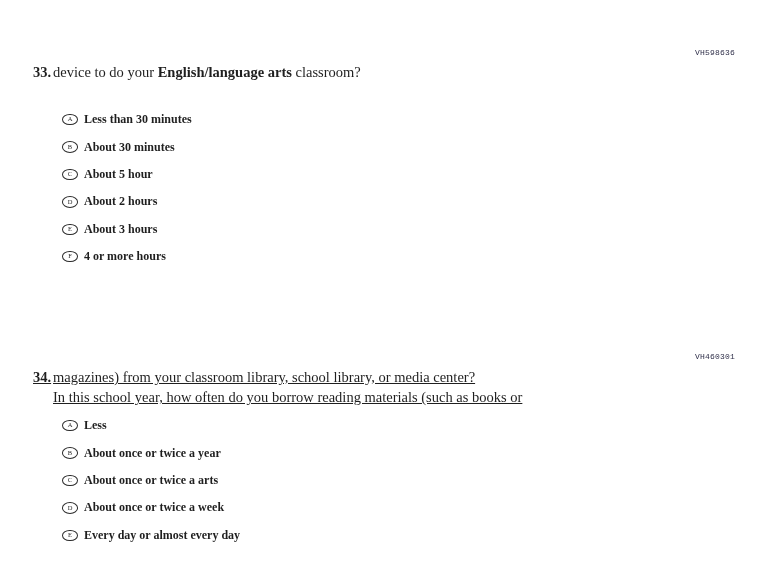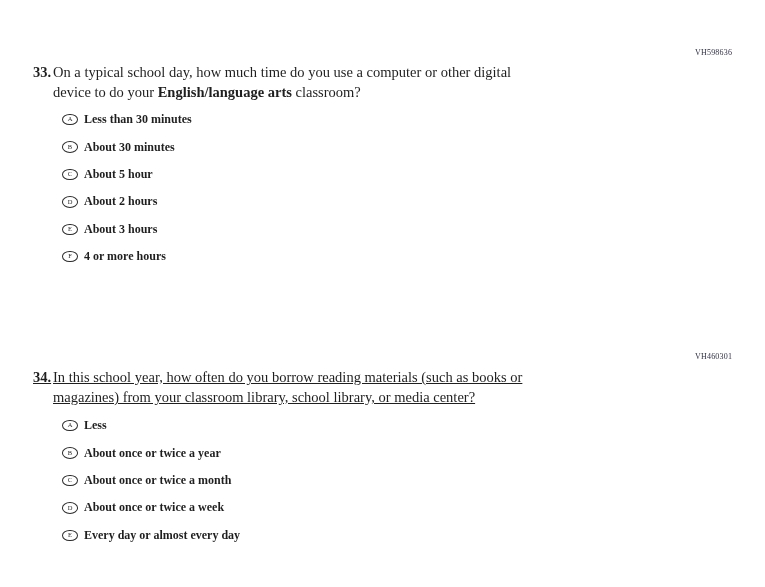--- a/index.html
+++ b/index.html
@@ -15,21 +15,21 @@
     overflow: hidden;
     font-family: "Liberation Serif", serif;
     color: #1f1f1f;
   }
   .item-code {
     position: absolute;
     left: 695px;
     font-size: 8px;
     letter-spacing: 0.2px;
     color: #2f2f49;
-    font-family: Liberation Serif, serif;
+    font-family: Liberation Mono, monospace;
   }
   #code-q33 { top: 48px; }
   #code-q34 { top: 352px; }
 
   .question-block {
     position: absolute;
     left: 33px;
     display: flex;
     align-items: flex-start;
   }
@@ -91,21 +91,20 @@
 </head>
 <body>
 
 <div id="page">
 
   <div id="code-q33" class="item-code">VH598636</div>
 
   <div id="question-33" class="question-block">
     <div class="question-number">33.</div>
     <div class="question-text">
-        <div class="q-line"><span>On a typical school day, how much time do you use a computer or other digital</span></div>
         <div class="q-line"><span>device to do your </span><span class="bold">English/language arts</span><span> classroom?</span></div>
       </div>
   </div>
 
   <div id="options-33" class="options-list">
   <div class="option-row">
     <span class="answer-bubble">
       <span>A</span>
     </span>
     <span class="option-label">Less than 30 minutes</span>
@@ -145,22 +144,22 @@
     </span>
     <span class="option-label">4 or more hours</span>
   </div>
 </div>
 
   <div id="code-q34" class="item-code">VH460301</div>
 
   <div id="question-34" class="question-block">
     <div class="question-number">34.</div>
     <div class="question-text">
+        <div class="q-line"><span>magazines) from your classroom library, school library, or media center?</span></div>
         <div class="q-line"><span>In this school year, how often do you borrow reading materials (such as books or</span></div>
-        <div class="q-line"><span>magazines) from your classroom library, school library, or media center?</span></div>
       </div>
   </div>
 
   <div id="options-34" class="options-list">
   <div class="option-row">
     <span class="answer-bubble">
       <span>A</span>
     </span>
     <span class="option-label">Less</span>
   </div>
@@ -169,21 +168,21 @@
     <span class="answer-bubble">
       <span>B</span>
     </span>
     <span class="option-label">About once or twice a year</span>
   </div>
 
   <div class="option-row">
     <span class="answer-bubble">
       <span>C</span>
     </span>
-    <span class="option-label">About once or twice a month</span>
+    <span class="option-label">About once or twice a arts</span>
   </div>
 
   <div class="option-row">
     <span class="answer-bubble">
       <span>D</span>
     </span>
     <span class="option-label">About once or twice a week</span>
   </div>
 
   <div class="option-row">

